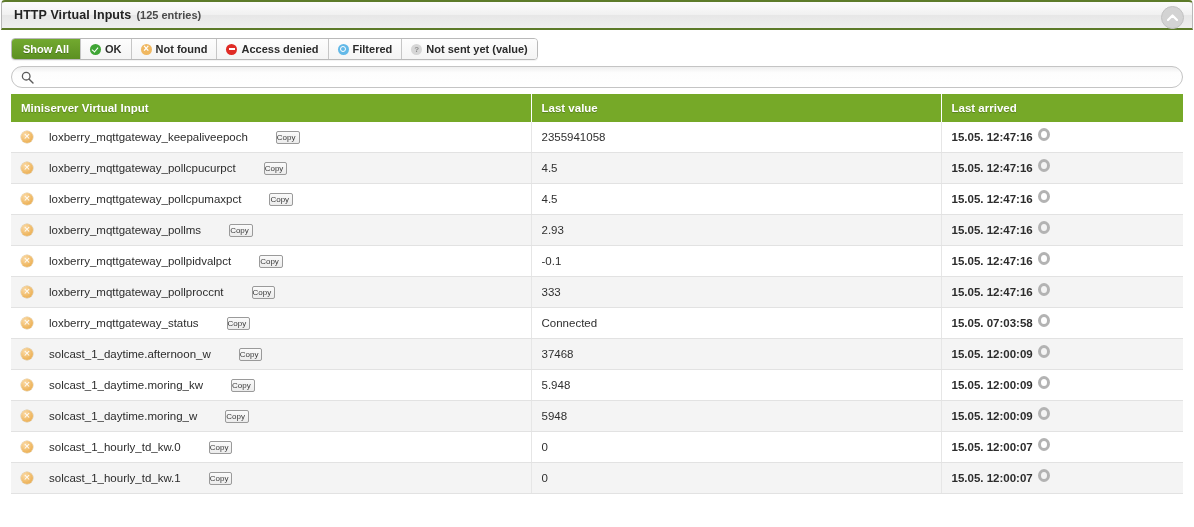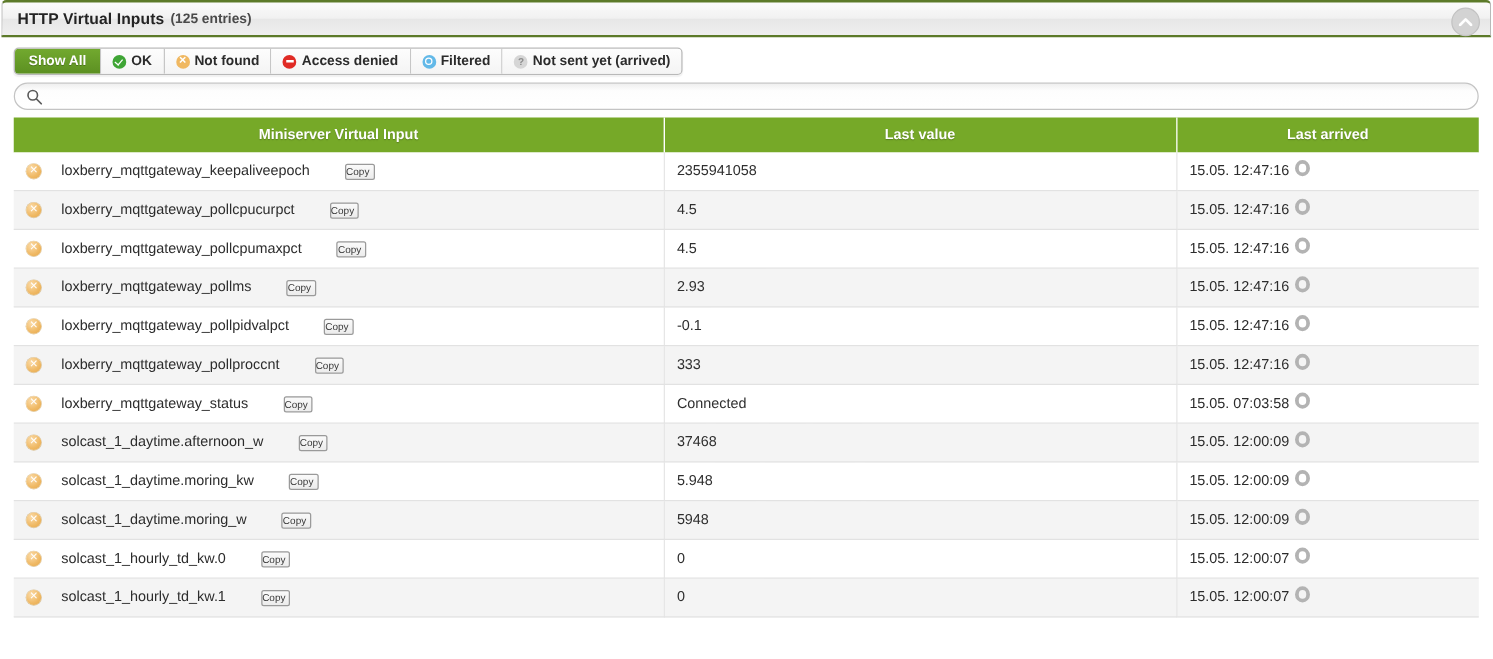--- a/index.html
+++ b/index.html
@@ -214,21 +214,21 @@
     border-collapse: collapse;
     table-layout: fixed;
     font-size: 11.5px;
     color: #2f2f2f;
   }
   table.vi th {
     background: #76a928;
     color: #ffffff;
     font-size: 11.5px;
     font-weight: bold;
-    text-align: center;
+    text-align: left;
     height: 28px;
     padding: 0 10px;
     border-right: 1px solid #ffffff;
     text-shadow: 0 1px 1px rgba(0,0,0,0.25);
     vertical-align: middle;
   }
   table.vi th:last-child { border-right: none; }
   table.vi td {
     height: 30px;
     padding: 0 10px;
@@ -285,20 +285,21 @@
     line-height: 9px;
     cursor: pointer;
     margin-left: 12px;
     white-space: nowrap;
   }
 
   .time-cell {
     display: flex;
     align-items: center;
     gap: 5px;
+    font-weight: bold;
   }
   .time-text { font-size: 11.5px; color: #2c2c2c; white-space: nowrap; }
   .spinner {
     width: 12px;
     height: 13px;
     border-radius: 50%;
     border: 3px solid #b3b3b3;
     box-sizing: border-box;
     flex: 0 0 auto;
     position: relative;
@@ -351,21 +352,21 @@
       <div class="fbtn">
         <span class="ico ico-denied"></span>
         <span>Access denied</span>
       </div>
       <div class="fbtn">
         <span class="ico ico-filtered"></span>
         <span>Filtered</span>
       </div>
       <div class="fbtn">
         <span class="ico ico-cached"></span>
-        <span>Not sent yet (arrived)</span>
+        <span>Not sent yet (value)</span>
       </div>
     </div>
   </div>
 
   <div class="search-wrap">
     <div class="search-box">
       <svg class="search-icon" viewBox="0 0 13 13">
         <circle cx="5.2" cy="5.2" r="3.8" fill="none" stroke="#5a5a5a" stroke-width="1.3"></circle>
         <line x1="8.2" y1="8.2" x2="12" y2="12" stroke="#5a5a5a" stroke-width="1.4" stroke-linecap="round"></line>
       </svg>

